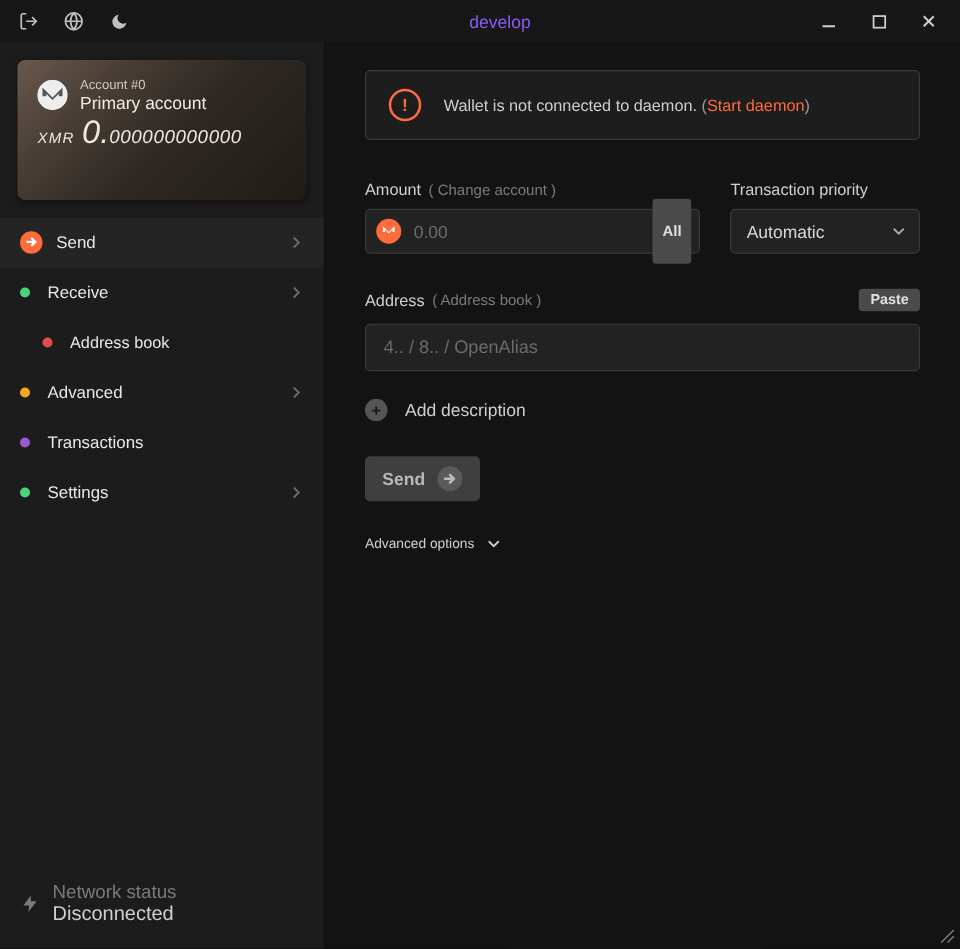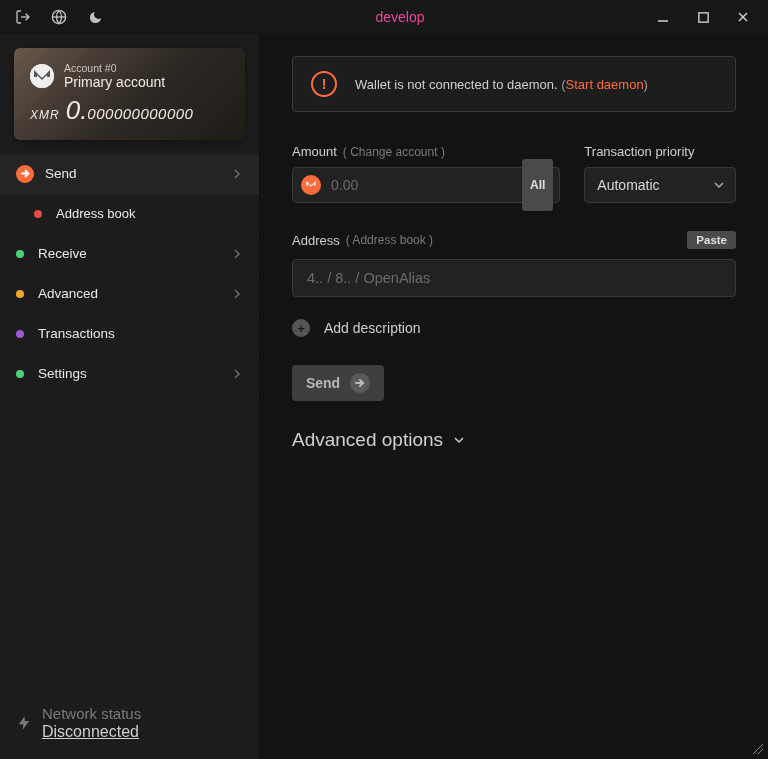--- a/index.html
+++ b/index.html
@@ -30,37 +30,37 @@
     width:768px; height:759px; background:var(--bg-main); color:var(--text-primary);
     display:flex; flex-direction:column;
   }
   
   .titlebar {
     height:34px; background:var(--bg-titlebar);
     display:flex; align-items:center; padding:0 8px; position:relative;
   }
   .tb-left { display:flex; gap:18px; align-items:center; padding-left:6px;}
   .tb-icon { width:18px; height:18px; display:flex; align-items:center; justify-content:center; color:#c0c0c0; cursor:pointer;}
-  .tb-title { position:absolute; left:0; right:0; text-align:center; font-size:14px; color:#ec4899; pointer-events:none;margin-left:32px;}
+  .tb-title { position:absolute; left:0; right:0; text-align:center; font-size:14px; color:#8b5cf6; pointer-events:none;margin-left:32px;}
   .tb-right { margin-left:auto; display:flex; gap:22px; align-items:center; padding-right:8px;}
   .win-btn { width:18px; height:18px; display:flex; align-items:center; justify-content:center; color:#d0d0d0; cursor:pointer;}
 
   
   .body { flex:1; display:flex; min-height:0;}
   .sidebar {
     width:260px; background:var(--bg-sidebar); display:flex; flex-direction:column;
     border-right:1px solid #101010;
   }
   .main { flex:1; padding:18px 32px 0 32px; overflow:auto; background:#131313;}
 
   
   .account-card {
-    margin:14px 14px 6px 14px; height:92px; border-radius:6px;
+    margin:14px 14px 6px 14px; height:112px; border-radius:6px;
     background:linear-gradient(135deg,#6a584b 0%, #4a3f37 25%, #2d2823 55%, #1f1c18 100%);
-    padding:14px 16px; display:flex; flex-direction:column; justify-content:space-between;
+    padding:14px 16px; display:flex; flex-direction:column; 
     box-shadow:0 2px 6px rgba(0,0,0,.4);
   }
   .card-top { display:flex; align-items:center; gap:10px;}
   .monero-coin {
     width:24px; height:24px; border-radius:50%; background:#eee; position:relative; flex-shrink:0;
   }
   .monero-coin::before {
     content:""; position:absolute; left:5px; top:4px; width:14px; height:14px;
     background: none;
   }
@@ -88,21 +88,21 @@
   }
   .nav-chevron { margin-left:auto; color:var(--chevron);}
 
   
   .sidebar-footer {
     margin-top:auto; padding:14px 16px 18px 16px; display:flex; align-items:center; gap:10px;
     color:#888;
   }
   .netstat-labels { display:flex; flex-direction:column; line-height:1.15;}
   .netstat-title { font-size:15px; color:#7a7a7a;}
-  .netstat-value { font-size:16px; color:#d0d0d0;text-decoration:underline;}
+  .netstat-value { font-size:16px; color:#d0d0d0;}
 
   
   .banner {
     border:1px solid #3a3a3a; border-radius:4px; background:#1d1d1d;
     display:flex; align-items:center; padding:14px 18px; gap:18px;
     margin-top:4px;
   }
   .warn-circle {
     width:26px; height:26px; border:2px solid var(--accent); border-radius:50%;
     display:flex; align-items:center; justify-content:center; color:var(--accent);
@@ -173,21 +173,21 @@
     margin-top:28px; width:92px; height:36px; border-radius:4px; background:#3f3f3f;
     display:flex; align-items:center; justify-content:center; gap:10px; cursor:pointer;
   }
   .send-btn .lbl { color:#b8b8b8; font-size:14px; font-weight:600;}
   .send-arrow {
     width:20px; height:20px; border-radius:50%; background:#5a5a5a;
     display:flex; align-items:center; justify-content:center;
   }
 
   .adv-opts {
-    margin-top:28px; display:flex; align-items:center; gap:10px; font-size:19px; color:#d0d0d0;
+    margin-top:28px; display:flex; align-items:center; gap:10px; font-size:11px; color:#d0d0d0;
     cursor:pointer;
   }
 
   .resize-handle {
     position:absolute; right:4px; bottom:4px; color:#777;
   }
   .app { position:relative; }
 
   svg { display:block; }
 </style>
@@ -271,32 +271,32 @@
                 <polyline points="6 3 9 6 6 9"></polyline>
               </svg>
           </span>
           <span>Send</span>
           <span class="nav-chevron">
             <svg width="8" height="12" viewBox="0 0 8 12" fill="none" stroke="currentColor" stroke-width="1.5">
                 <polyline points="2 2 6 6 2 10"></polyline>
               </svg>
           </span>
         </div>
-        <div class="nav-item sub">
-          <span class="dot" style="background:var(--dot-red)"></span>
-          <span>Address book</span>
-        </div>
         <div class="nav-item">
           <span class="dot" style="background:var(--dot-green)"></span>
           <span>Receive</span>
           <span class="nav-chevron">
             <svg width="8" height="12" viewBox="0 0 8 12" fill="none" stroke="currentColor" stroke-width="1.5">
                 <polyline points="2 2 6 6 2 10"></polyline>
               </svg>
           </span>
+        </div>
+        <div class="nav-item sub">
+          <span class="dot" style="background:var(--dot-red)"></span>
+          <span>Address book</span>
         </div>
         <div class="nav-item">
           <span class="dot" style="background:var(--dot-orange)"></span>
           <span>Advanced</span>
           <span class="nav-chevron">
             <svg width="8" height="12" viewBox="0 0 8 12" fill="none" stroke="currentColor" stroke-width="1.5">
                 <polyline points="2 2 6 6 2 10"></polyline>
               </svg>
           </span>
         </div>

